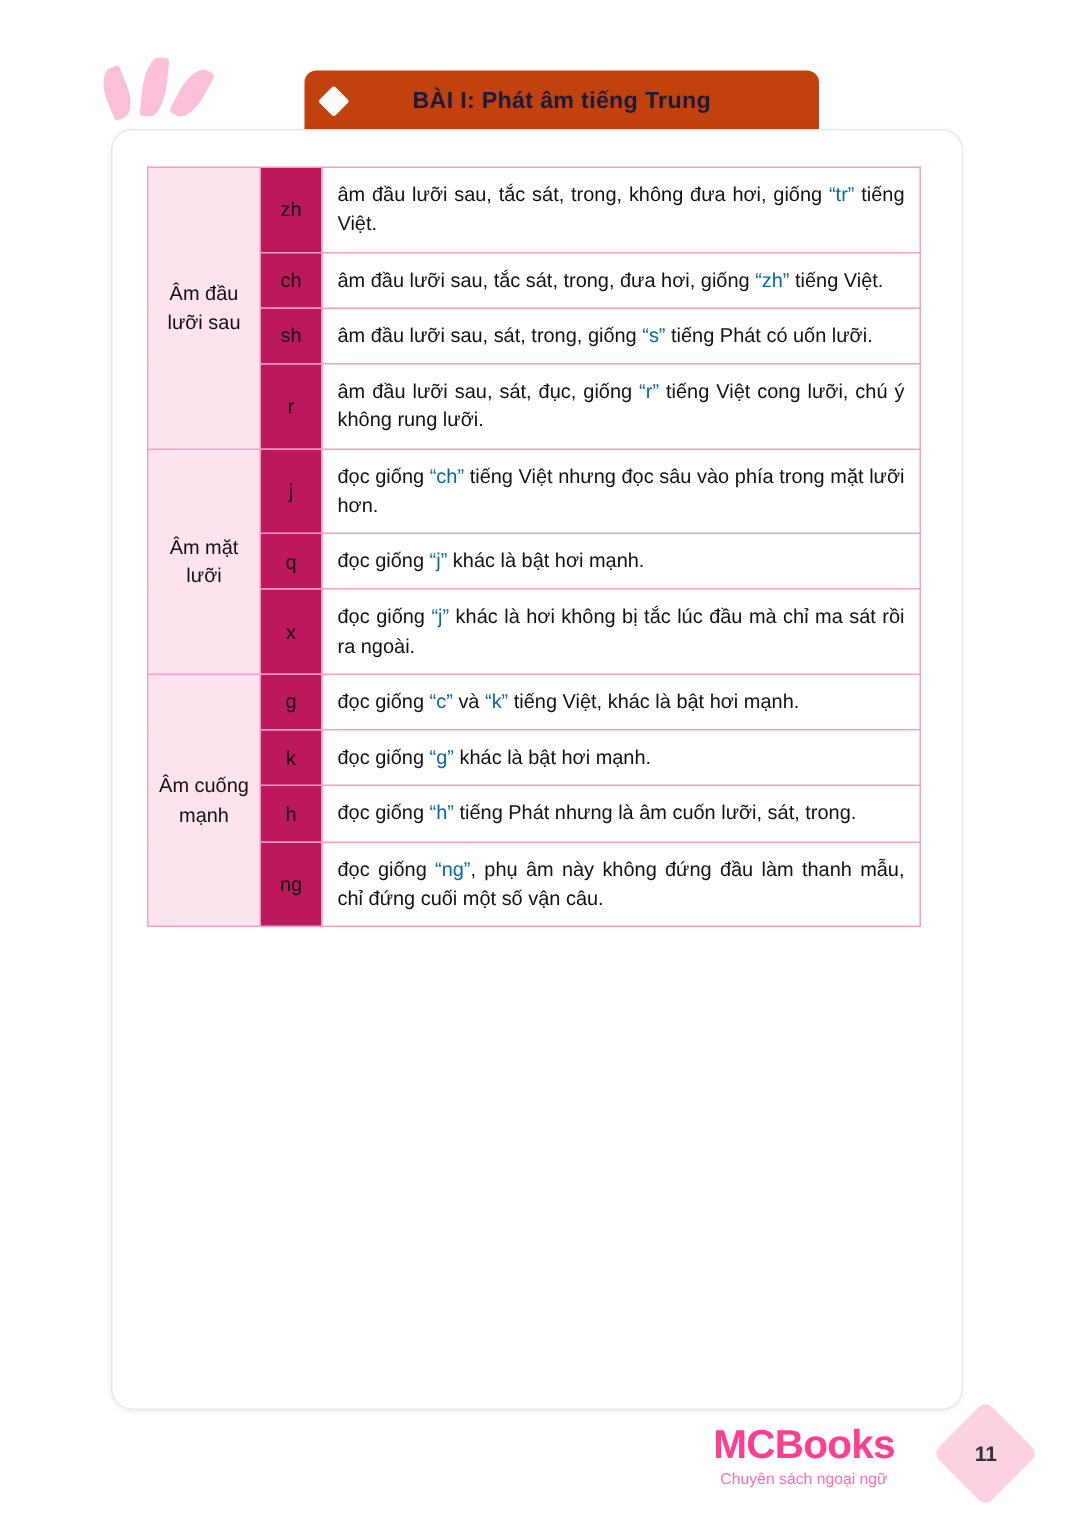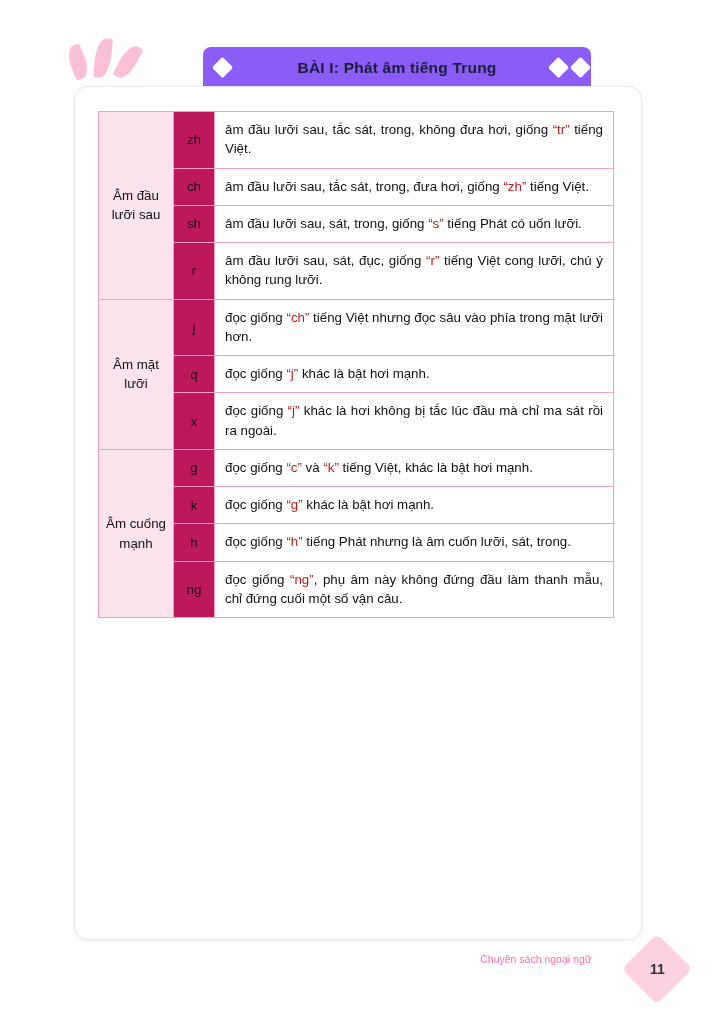--- a/index.html
+++ b/index.html
@@ -35,23 +35,23 @@
     left: 120px; top: 44px;
     width: 16px; height: 36px;
     transform: rotate(28deg);
   }
 
   
   .header-banner {
     position: absolute;
     left: 203px;
     top: 47px;
-    width: 388px;
+    width: 343px;
     height: 42px;
-    background: #8b5cf6;
+    background: #c2410c;
     border-radius: 8px 8px 0 0;
     display: flex;
     align-items: center;
     justify-content: center;
   }
   .header-title {
     font-size: 15.5px;
     font-weight: bold;
     color: #1b1b3a;
     letter-spacing: 0.2px;
@@ -112,21 +112,21 @@
     background: #be185d;
     text-align: center;
     font-size: 13.3px;
     padding: 6px 2px;
   }
   td.desc {
     padding: 8px 10px 9px 10px;
     text-align: justify;
     background: #ffffff;
   }
-  .hl { color: #b91c1c; }
+  .hl { color: #0369a1; }
 
   
   .footer-logo {
     position: absolute;
     left: 466px;
     top: 950px;
     text-align: center;
     width: 140px;
   }
   .logo-main {
@@ -224,17 +224,18 @@
         <td class="desc"><span>đọc giống </span><span class="hl">“h”</span><span> tiếng Phát nhưng là âm cuốn lưỡi, sát, trong.</span></td>
       </tr>
       <tr>
         <td class="sym">ng</td>
         <td class="desc"><span>đọc giống </span><span class="hl">“ng”</span><span>, phụ âm này không đứng đầu làm thanh mẫu, chỉ đứng cuối một số vận câu.</span></td>
       </tr>
     </tbody>
 </table>
 
 <div class="footer-logo">
+  <div class="logo-main">MCBooks</div>
   <div class="logo-sub">Chuyên sách ngoại ngữ</div>
 </div>
 <div class="page-badge">
   <span>11</span>
 </div>
 
 </body></html>

